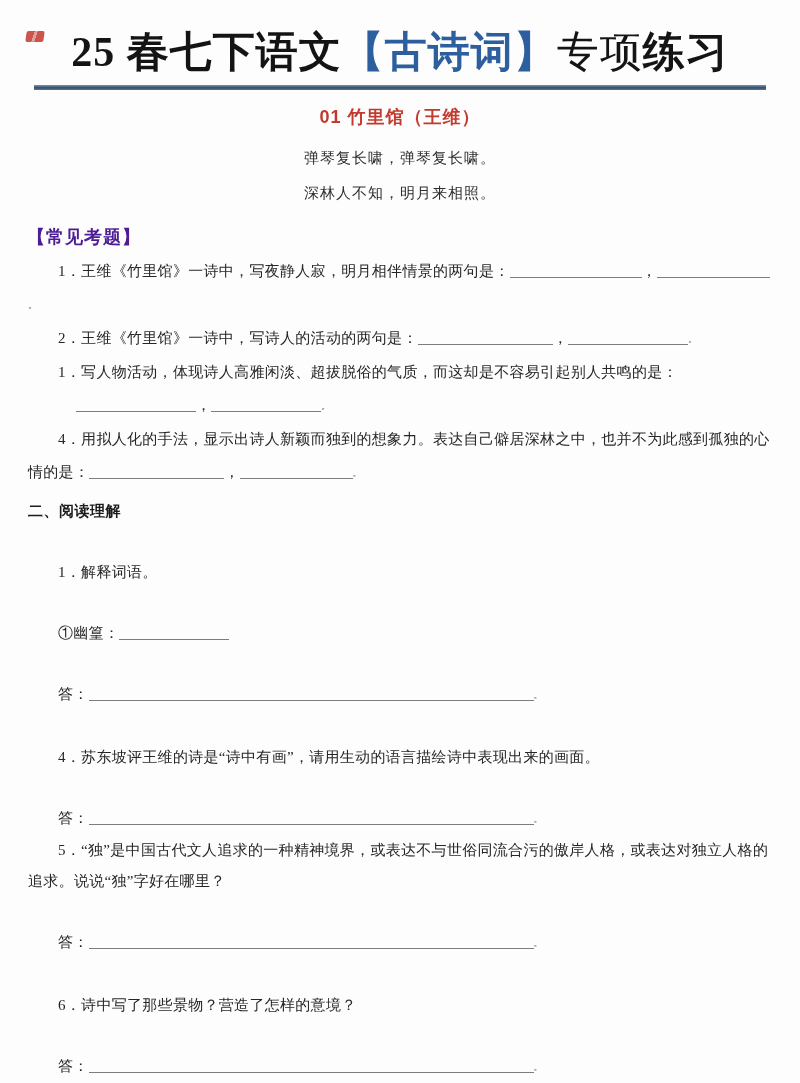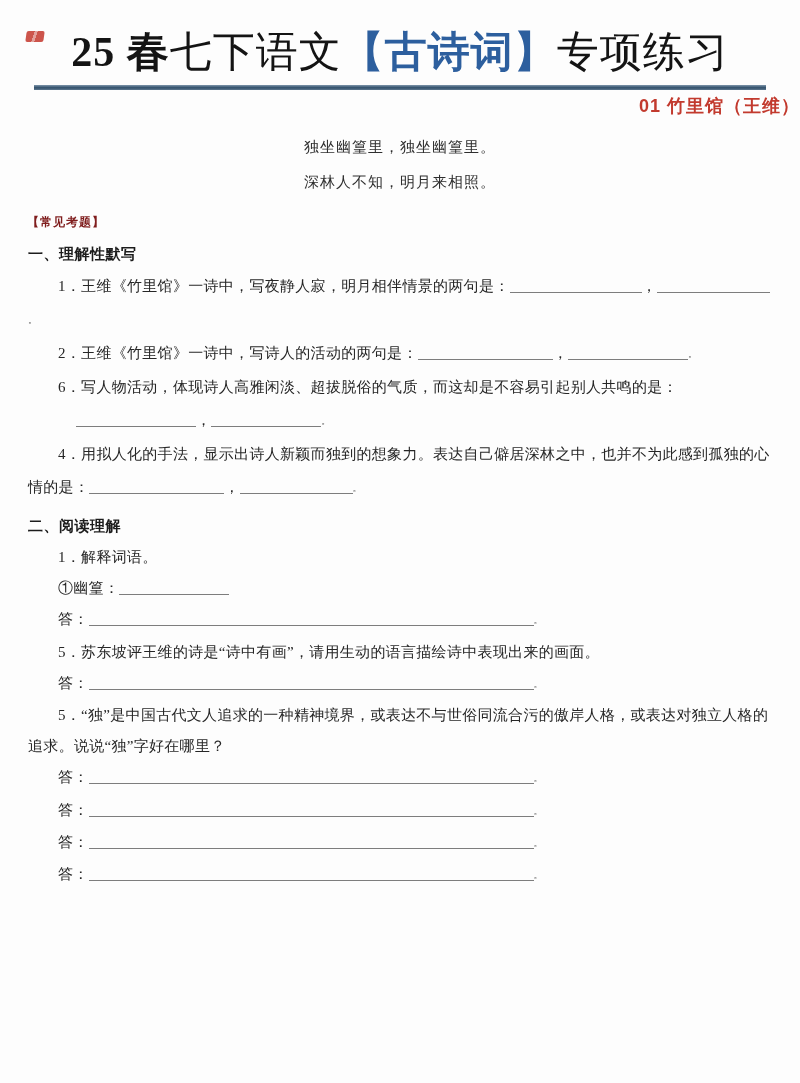--- a/index.html
+++ b/index.html
@@ -18,53 +18,53 @@
     border-radius:2px;transform:skewX(-8deg);opacity:.85;
   }
 
   
   .title{
     margin:25px 30px 0 30px;text-align:center;
     font-size:42px;line-height:54px;font-weight:400;color:#141414;
     letter-spacing:1px;white-space:nowrap;
   }
   .t-serif{font-family:"Liberation Serif","DejaVu Serif",serif;font-weight:700;}
-  .t-heavy{font-family:"Liberation Sans","DejaVu Sans",sans-serif;font-weight:400;}
+  .t-heavy{font-family:"Liberation Sans","DejaVu Sans",sans-serif;font-weight:700;}
   .t-blue{font-family:"Liberation Sans","DejaVu Sans",sans-serif;font-weight:700;color:#2d5f9e;}
   .t-light{font-family:"Liberation Serif","DejaVu Serif",serif;font-weight:500;}
 
   .rule{
     width:732px;height:5px;margin:6px auto 0 auto;
     background:linear-gradient(#7e95aa,#31506b 55%,#5f7990);
   }
 
   .subtitle{
-    margin-top:4px;text-align:right;
+    margin-top:15px;text-align:center;
     font-family:"Liberation Sans","DejaVu Sans",sans-serif;
     font-size:18px;font-weight:700;color:#c23a2e;letter-spacing:1px;
   }
 
   .poem{margin-top:12px;text-align:center;}
   .poem p{margin:0;font-size:15px;line-height:35px;color:#2e2e2e;letter-spacing:1px;}
 
   .sec-header{
     margin:14px 0 0 27px;
     font-family:"Liberation Sans","DejaVu Sans",sans-serif;
-    font-size:12px;font-weight:700;color:#7f1d1d;letter-spacing:1px;
+    font-size:18px;font-weight:700;color:#4c1d95;letter-spacing:1px;
   }
 
   .content{margin:6px 28px 0 28px;font-size:15px;}
   .part-heading{
     margin:4px 0 0 0;line-height:33px;
     font-family:"Liberation Sans","DejaVu Sans",sans-serif;
     font-size:15px;font-weight:700;color:#1c1c1c;letter-spacing:.5px;
   }
   .q{margin:0;line-height:33px;color:#262626;letter-spacing:.3px;}
   .indent{text-indent:2em;}
-  .ind2{margin-left:2em;}
+  .ind2{margin-left:2em;margin-top:30px;}
   .ind3{margin-left:3.2em;}
   .r2 .q{line-height:31.2px;}
 
   .blank{
     display:inline-block;height:13px;vertical-align:-2px;
     border-bottom:1px solid #7d7d7d;
   }
   .w110{width:110px}.w115{width:113px}.w120{width:120px}.w132{width:132px}
   .w135{width:135px}.w185{width:186px}.w300{width:300px}.w445{width:445px}
   .tail-period{font-size:9px;color:#555;vertical-align:1px;}
@@ -76,57 +76,57 @@
 
   <div class="corner-mark"></div>
 
   <h1 class="title"><span class="t-serif">25 春</span><span class="t-heavy">七下语文</span><span class="t-blue">【古诗词】</span><span class="t-light">专项</span><span class="t-heavy">练习</span></h1>
 
   <div class="rule"></div>
 
   <div class="subtitle">01 竹里馆（王维）</div>
 
   <div class="poem">
-    <p>独坐幽篁里，独坐幽篁里。</p>
+    <p>弹琴复长啸，弹琴复长啸。</p>
     <p>深林人不知，明月来相照。</p>
   </div>
 
   <div class="sec-header">【常见考题】</div>
 
   <div class="content">
 
-    <p class="part-heading">一、理解性默写</p>
 
     <p class="q indent"><span>1．王维《竹里馆》一诗中，写夜静人寂，明月相伴情景的两句是：</span><span class="blank w132"></span><span>，</span><span class="blank w115"></span><span class="tail-period">。</span></p>
 
     <p class="q indent"><span>2．王维《竹里馆》一诗中，写诗人的活动的两句是：</span><span class="blank w135"></span><span>，</span><span class="blank w120"></span><span class="tail-period">。</span></p>
 
-    <p class="q indent"><span>6．写人物活动，体现诗人高雅闲淡、超拔脱俗的气质，而这却是不容易引起别人共鸣的是：</span></p>
+    <p class="q indent"><span>1．写人物活动，体现诗人高雅闲淡、超拔脱俗的气质，而这却是不容易引起别人共鸣的是：</span></p>
 
     <p class="q ind3"><span class="blank w120"></span><span>，</span><span class="blank w110"></span><span class="tail-period">。</span></p>
 
     <p class="q indent"><span>4．用拟人化的手法，显示出诗人新颖而独到的想象力。表达自己僻居深林之中，也并不为此感到孤独的心情的是：</span><span class="blank w135"></span><span>，</span><span class="blank w115"></span><span class="tail-period">。</span></p>
 
     <p class="part-heading">二、阅读理解</p>
 
     <div class="r2">
       <p class="q ind2"><span>1．解释词语。</span></p>
 
       <p class="q ind2"><span>①幽篁：</span><span class="blank w110"></span></p>
 
 
 
       <p class="q ind2"><span>答：</span><span class="blank w445"></span><span class="tail-period">。</span></p>
 
-      <p class="q ind2"><span>5．苏东坡评王维的诗是“诗中有画”，请用生动的语言描绘诗中表现出来的画面。</span></p>
+      <p class="q ind2"><span>4．苏东坡评王维的诗是“诗中有画”，请用生动的语言描绘诗中表现出来的画面。</span></p>
       <p class="q ind2"><span>答：</span><span class="blank w445"></span><span class="tail-period">。</span></p>
 
       <p class="q indent"><span>5．“独”是中国古代文人追求的一种精神境界，或表达不与世俗同流合污的傲岸人格，或表达对独立人格的追求。说说“独”字好在哪里？</span></p>
       <p class="q ind2"><span>答：</span><span class="blank w445"></span><span class="tail-period">。</span></p>
 
+      <p class="q ind2"><span>6．诗中写了那些景物？营造了怎样的意境？</span></p>
       <p class="q ind2"><span>答：</span><span class="blank w445"></span><span class="tail-period">。</span></p>
 
       <p class="q ind2"><span>答：</span><span class="blank w445"></span><span class="tail-period">。</span></p>
 
       <p class="q ind2"><span>答：</span><span class="blank w445"></span><span class="tail-period">。</span></p>
 
     </div>
   </div>
 
 </div>

